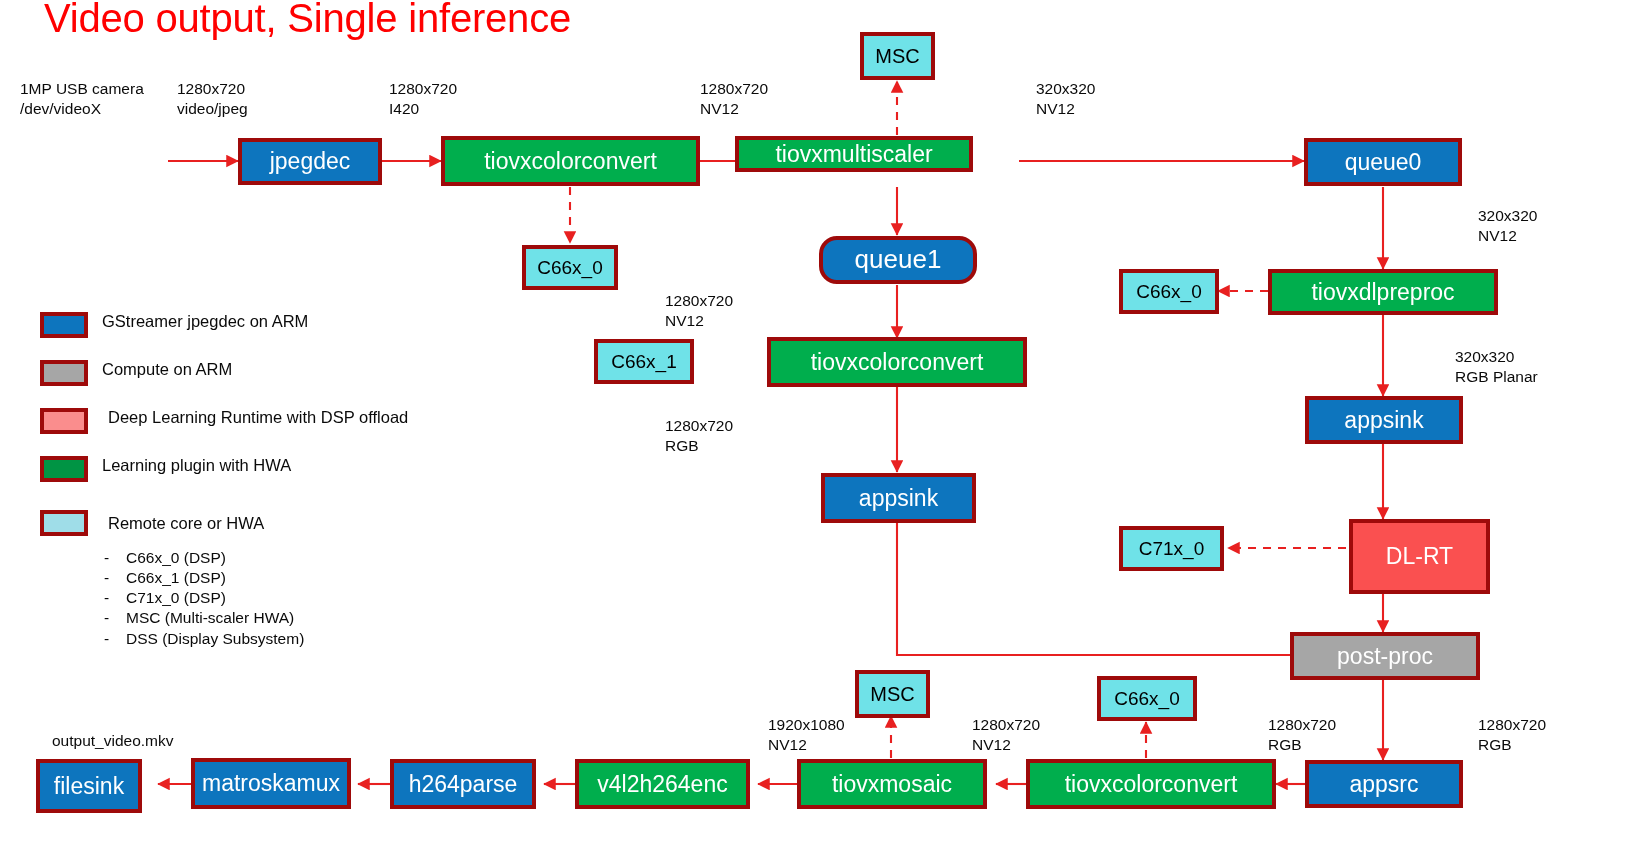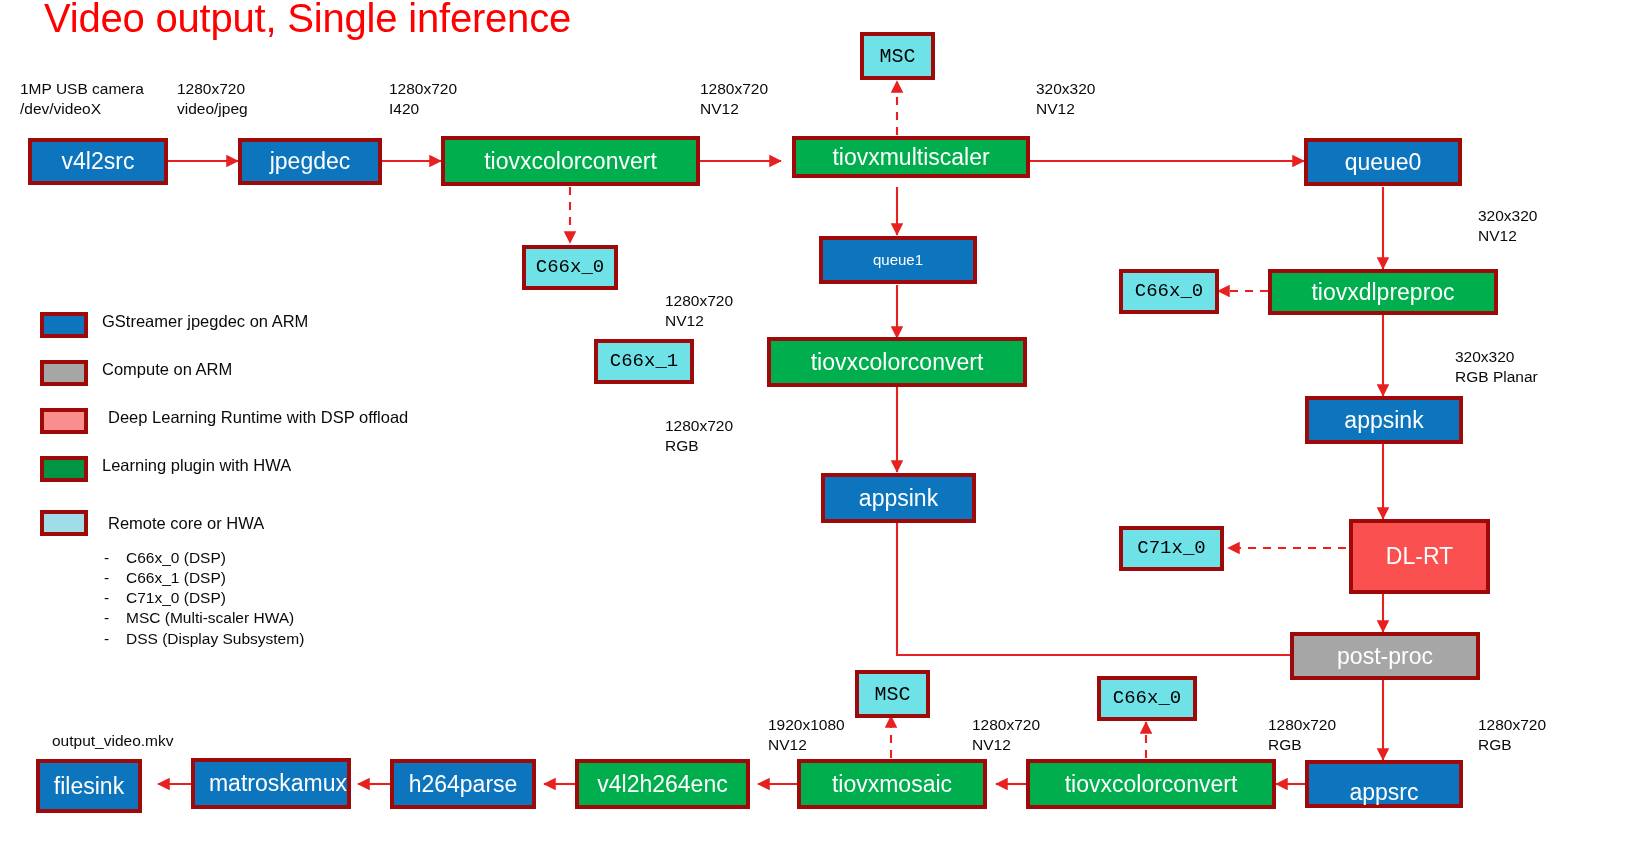--- a/index.html
+++ b/index.html
@@ -32,21 +32,21 @@
     display: flex;
     align-items: center;
     justify-content: center;
     text-align: center;
     line-height: 1.05;
     white-space: nowrap;
   }
   .node span { display: block; }
   .n-blue   { background: #0D75BE; color: #ffffff; }
   .n-green  { background: #00AE4D; color: #ffffff; }
-  .n-cyan   { background: #6FE2E8; color: #000000; font-family: Liberation Mono, monospace; }
+  .n-cyan   { background: #6FE2E8; color: #000000; }
   .n-gray   { background: #A6A6A6; color: #ffffff; }
   .n-salmon { background: #FA5050; color: #ffffff; }
 
   
   .cap {
     position: absolute;
     font-size: 15.5px;
     color: #0a0a0a;
     line-height: 1.30;
     white-space: pre-line;
@@ -141,45 +141,42 @@
     <g stroke="#E82020" stroke-width="2.1" fill="none" stroke-dasharray="8,7" marker-end="url(#ahd)">
       <path d="M570,187 L570,243"></path>
       <path d="M897,135 L897,81"></path>
       <path d="M1268,291 L1218,291"></path>
       <path d="M1346,548 L1228,548"></path>
       <path d="M1146,758 L1146,722"></path>
       <path d="M891,758 L891,716"></path>
     </g>
   </svg>
 
-  <div class="node n-blue" style="left:28px;  top:138px; width:140px; height:47px; font-size:23px;">
-    <span>v4l2src</span>
-  </div>
 
   <div class="node n-blue" style="left:238px; top:138px; width:144px; height:47px; font-size:23px;align-items:center;">
     <span>jpegdec</span>
   </div>
 
   <div class="node n-green" style="left:441px; top:136px; width:259px; height:50px; font-size:23px;">
     <span>tiovxcolorconvert</span>
   </div>
 
   <div class="node n-cyan" style="left:522px; top:245px; width:96px; height:45px; font-size:19px;">
     <span>C66x_0</span>
   </div>
 
   <div class="node n-cyan" style="left:860px; top:32px; width:75px; height:48px; font-size:20px;">
     <span>MSC</span>
   </div>
 
-  <div class="node n-green" style="left:792px; top:136px; width:238px; height:42px; font-size:23px;">
+  <div class="node n-green" style="left:735px; top:136px; width:238px; height:36px; font-size:23px;">
     <span>tiovxmultiscaler</span>
   </div>
 
-  <div class="node n-blue" style="left:819px; top:236px; width:158px; height:48px; font-size:15px;">
+  <div class="node n-blue" style="left:819px; top:236px; width:158px; height:48px; font-size:26px;border-radius:18px;">
     <span>queue1</span>
   </div>
 
   <div class="node n-cyan" style="left:594px; top:339px; width:100px; height:45px; font-size:19px;">
     <span>C66x_1</span>
   </div>
 
   <div class="node n-green" style="left:767px; top:337px; width:260px; height:50px; font-size:23px;">
     <span>tiovxcolorconvert</span>
   </div>
@@ -209,21 +206,21 @@
   </div>
 
   <div class="node n-gray" style="left:1290px; top:632px; width:190px; height:48px; font-size:23px;">
     <span>post-proc</span>
   </div>
 
   <div class="node n-salmon" style="left:1349px; top:519px; width:141px; height:75px; font-size:23px;">
     <span>DL-RT</span>
   </div>
 
-  <div class="node n-blue" style="left:1305px; top:760px; width:158px; height:48px; font-size:23px;align-items:flex-end;">
+  <div class="node n-blue" style="left:1305px; top:760px; width:158px; height:48px; font-size:23px;">
     <span>appsrc</span>
   </div>
 
   <div class="node n-cyan" style="left:1097px; top:676px; width:100px; height:45px; font-size:19px;">
     <span>C66x_0</span>
   </div>
 
   <div class="node n-green" style="left:1026px; top:759px; width:250px; height:50px; font-size:23px;">
     <span>tiovxcolorconvert</span>
   </div>
@@ -237,21 +234,21 @@
   </div>
 
   <div class="node n-green" style="left:575px; top:759px; width:175px; height:50px; font-size:23px;">
     <span>v4l2h264enc</span>
   </div>
 
   <div class="node n-blue" style="left:390px; top:759px; width:146px; height:50px; font-size:23px;">
     <span>h264parse</span>
   </div>
 
-  <div class="node n-blue" style="left:191px; top:758px; width:160px; height:51px; font-size:23px;justify-content:flex-end;">
+  <div class="node n-blue" style="left:191px; top:758px; width:160px; height:51px; font-size:23px;">
     <span>matroskamux</span>
   </div>
 
   <div class="node n-blue" style="left:36px; top:759px; width:106px; height:54px; font-size:23px;">
     <span>filesink</span>
   </div>
 
   <div class="cap" style="left:20px;   top:79px;">1MP USB camera
 /dev/videoX</div>
   <div class="cap" style="left:177px;  top:79px;">1280x720

